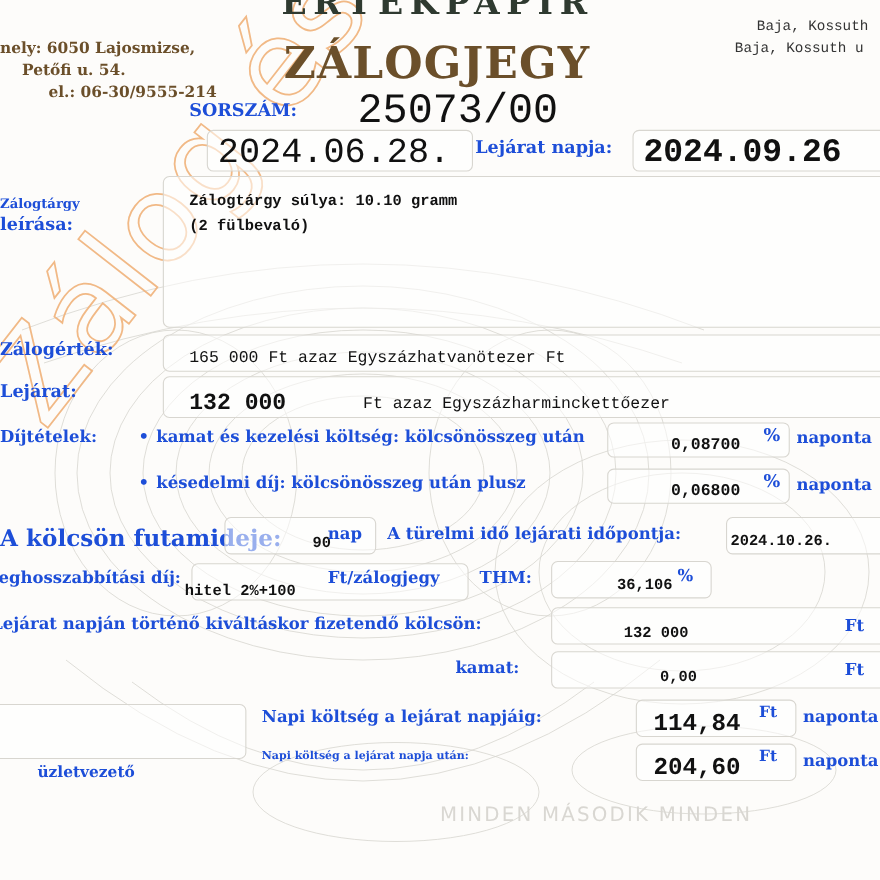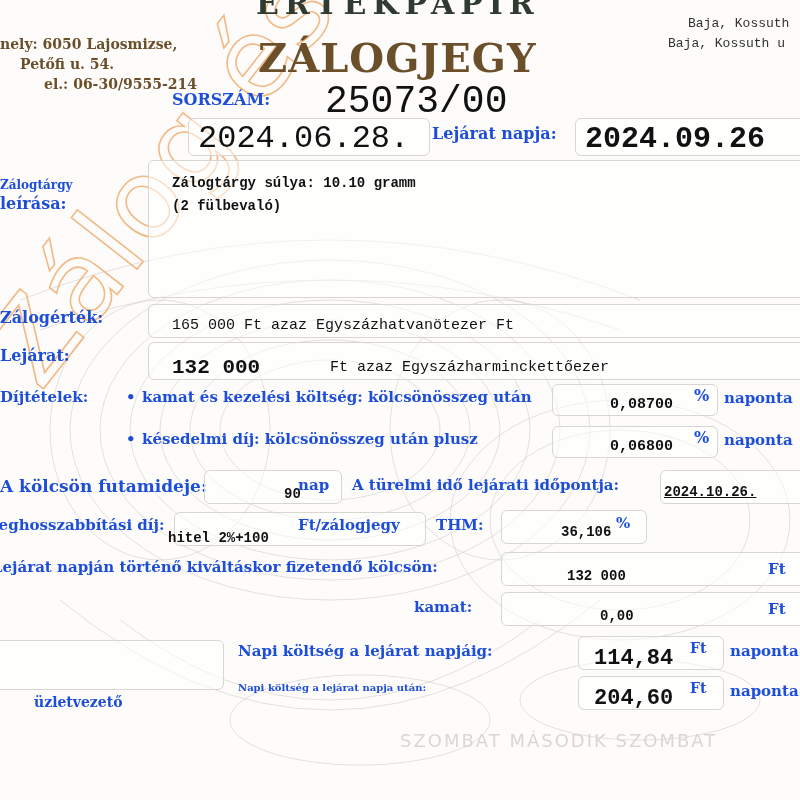--- a/index.html
+++ b/index.html
@@ -98,27 +98,27 @@
   <div class="abs lbl" style="left:694px;top:386px;font-size:16px;">%</div>
   <div class="abs lbl" style="left:724px;top:389px;font-size:15px;">naponta</div>
 
   <div class="abs lbl" style="left:126px;top:430px;font-size:15px;">•</div>
   <div class="abs lbl" style="left:142px;top:430px;font-size:15px;">késedelmi díj: kölcsönösszeg után plusz</div>
   <div class="box" style="left:552px;top:426px;width:164px;height:30px;"></div>
   <div class="abs mono" style="left:610px;top:438px;font-size:15px;font-weight:bold;">0,06800</div>
   <div class="abs lbl" style="left:694px;top:428px;font-size:16px;">%</div>
   <div class="abs lbl" style="left:724px;top:431px;font-size:15px;">naponta</div>
 
-  <div class="abs lbl" style="left:0;top:476px;font-size:17px;">A kölcsön futamideje:</div>
+  <div class="abs lbl" style="left:0;top:476px;font-size:21px;">A kölcsön futamideje:</div>
   <div class="box" style="left:204px;top:470px;width:136px;height:32px;"></div>
   <div class="abs mono" style="left:284px;top:486px;font-size:14px;font-weight:bold;">90</div>
   <div class="abs lbl" style="left:298px;top:476px;font-size:15px;">nap</div>
   <div class="abs lbl" style="left:352px;top:476px;font-size:15px;">A türelmi idő lejárati időpontja:</div>
   <div class="box" style="left:660px;top:470px;width:150px;height:32px;"></div>
-  <div class="abs mono" style="left:664px;top:484px;font-size:14px;font-weight:bold;text-decoration:underline;">2024.10.26.</div>
+  <div class="abs mono" style="left:664px;top:484px;font-size:14px;font-weight:bold;">2024.10.26.</div>
 
   <div class="abs lbl" style="left:-18px;top:516px;font-size:15px;">Meghosszabbítási díj:</div>
   <div class="box" style="left:174px;top:512px;width:250px;height:32px;"></div>
   <div class="abs mono" style="left:168px;top:530px;font-size:14px;font-weight:bold;">hitel 2%+100</div>
   <div class="abs lbl" style="left:298px;top:516px;font-size:15px;">Ft/zálogjegy</div>
   <div class="abs lbl" style="left:436px;top:516px;font-size:15px;text-align:center;">THM:</div>
   <div class="box" style="left:501px;top:510px;width:144px;height:32px;"></div>
   <div class="abs mono" style="left:561px;top:524px;font-size:14px;font-weight:bold;">36,106</div>
   <div class="abs lbl" style="left:616px;top:514px;font-size:15px;">%</div>
 
@@ -140,14 +140,14 @@
   <div class="abs mono" style="left:594px;top:646px;font-size:22px;font-weight:bold;">114,84</div>
   <div class="abs lbl" style="left:690px;top:640px;font-size:14px;">Ft</div>
   <div class="abs lbl" style="left:730px;top:642px;font-size:15px;">naponta</div>
 
   <div class="abs lbl" style="left:238px;top:682px;font-size:10px;">Napi költség a lejárat napja után:</div>
   <div class="box" style="left:578px;top:676px;width:144px;height:32px;"></div>
   <div class="abs mono" style="left:594px;top:686px;font-size:22px;font-weight:bold;">204,60</div>
   <div class="abs lbl" style="left:690px;top:680px;font-size:14px;">Ft</div>
   <div class="abs lbl" style="left:730px;top:682px;font-size:15px;">naponta</div>
 
-  <div class="abs faint" style="left:400px;top:730px;">SZOMBAT MÁSODIK SZOMBAT</div>
+  <div class="abs faint" style="left:400px;top:730px;">MINDEN MÁSODIK MINDEN</div>
 </div>
 
 </body></html>

